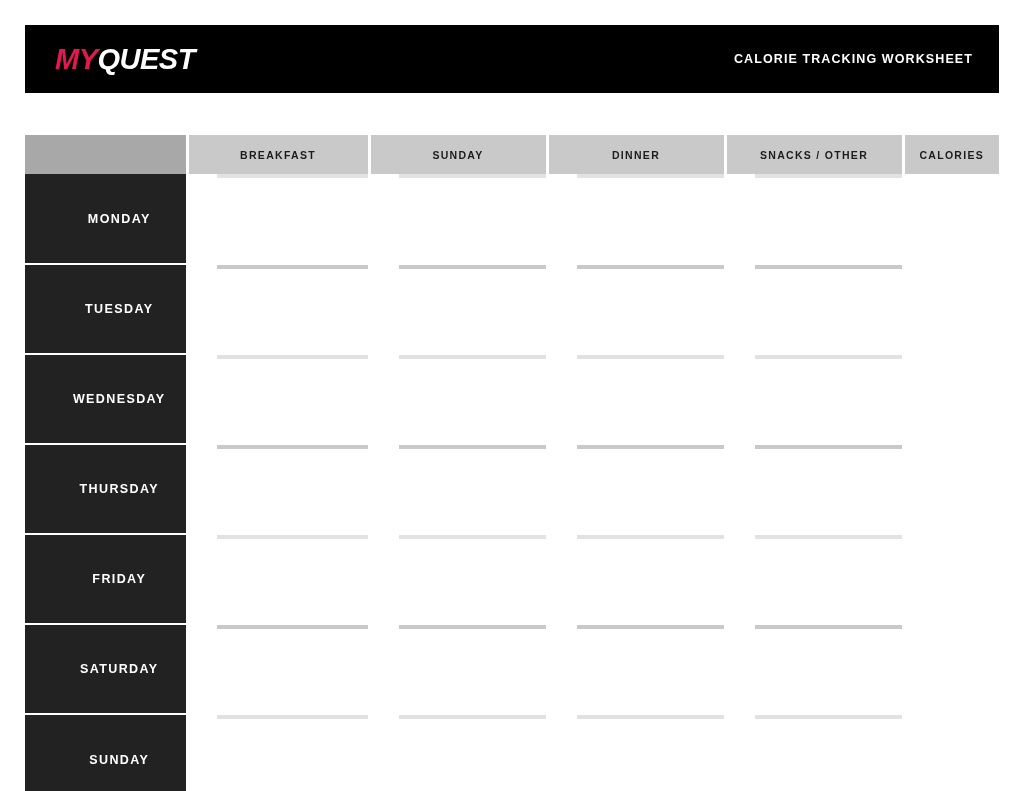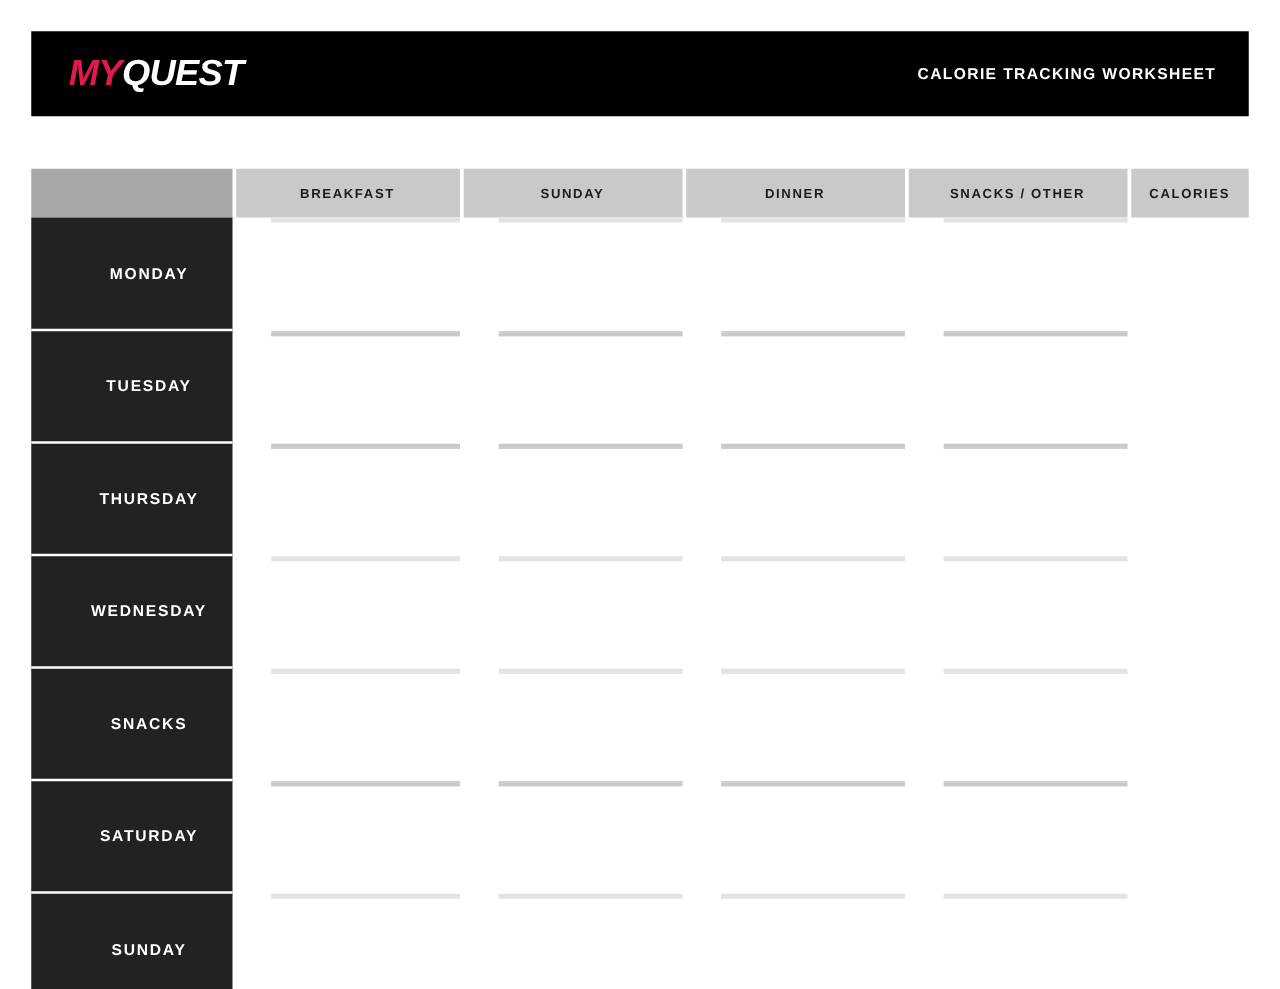--- a/index.html
+++ b/index.html
@@ -276,20 +276,71 @@
         </td>
         <td class="cell calories last">
           <div class="cell-inner">
               <div class="lines">
                 <div class="ln"></div>
               </div>
             </div>
         </td>
       </tr>
 
+      <tr class="day-row row-light" style="height:90px">
+        <td class="day">WEDNESDAY</td>
+        <td class="cell">
+          <div class="cell-inner">
+              <div class="lines">
+                <div class="ln"></div>
+                <div class="ln"></div>
+                <div class="ln"></div>
+                <div class="ln"></div>
+              </div>
+            </div>
+        </td>
+        <td class="cell">
+          <div class="cell-inner">
+              <div class="lines">
+                <div class="ln"></div>
+                <div class="ln"></div>
+                <div class="ln"></div>
+                <div class="ln"></div>
+              </div>
+            </div>
+        </td>
+        <td class="cell">
+          <div class="cell-inner">
+              <div class="lines">
+                <div class="ln"></div>
+                <div class="ln"></div>
+                <div class="ln"></div>
+                <div class="ln"></div>
+              </div>
+            </div>
+        </td>
+        <td class="cell">
+          <div class="cell-inner">
+              <div class="lines">
+                <div class="ln"></div>
+                <div class="ln"></div>
+                <div class="ln"></div>
+                <div class="ln"></div>
+              </div>
+            </div>
+        </td>
+        <td class="cell calories last">
+          <div class="cell-inner">
+              <div class="lines">
+                <div class="ln"></div>
+              </div>
+            </div>
+        </td>
+      </tr>
+
       <tr class="day-row row-dark" style="height:90px">
         <td class="day">THURSDAY</td>
         <td class="cell">
           <div class="cell-inner">
               <div class="lines">
                 <div class="ln"></div>
                 <div class="ln"></div>
                 <div class="ln"></div>
                 <div class="ln"></div>
               </div>
@@ -328,72 +379,21 @@
         <td class="cell calories last">
           <div class="cell-inner">
               <div class="lines">
                 <div class="ln"></div>
               </div>
             </div>
         </td>
       </tr>
 
       <tr class="day-row row-light" style="height:90px">
-        <td class="day">WEDNESDAY</td>
-        <td class="cell">
-          <div class="cell-inner">
-              <div class="lines">
-                <div class="ln"></div>
-                <div class="ln"></div>
-                <div class="ln"></div>
-                <div class="ln"></div>
-              </div>
-            </div>
-        </td>
-        <td class="cell">
-          <div class="cell-inner">
-              <div class="lines">
-                <div class="ln"></div>
-                <div class="ln"></div>
-                <div class="ln"></div>
-                <div class="ln"></div>
-              </div>
-            </div>
-        </td>
-        <td class="cell">
-          <div class="cell-inner">
-              <div class="lines">
-                <div class="ln"></div>
-                <div class="ln"></div>
-                <div class="ln"></div>
-                <div class="ln"></div>
-              </div>
-            </div>
-        </td>
-        <td class="cell">
-          <div class="cell-inner">
-              <div class="lines">
-                <div class="ln"></div>
-                <div class="ln"></div>
-                <div class="ln"></div>
-                <div class="ln"></div>
-              </div>
-            </div>
-        </td>
-        <td class="cell calories last">
-          <div class="cell-inner">
-              <div class="lines">
-                <div class="ln"></div>
-              </div>
-            </div>
-        </td>
-      </tr>
-
-      <tr class="day-row row-light" style="height:90px">
-        <td class="day">SNACKS</td>
+        <td class="day">FRIDAY</td>
         <td class="cell">
           <div class="cell-inner">
               <div class="lines">
                 <div class="ln"></div>
                 <div class="ln"></div>
                 <div class="ln"></div>
                 <div class="ln"></div>
               </div>
             </div>
         </td>

